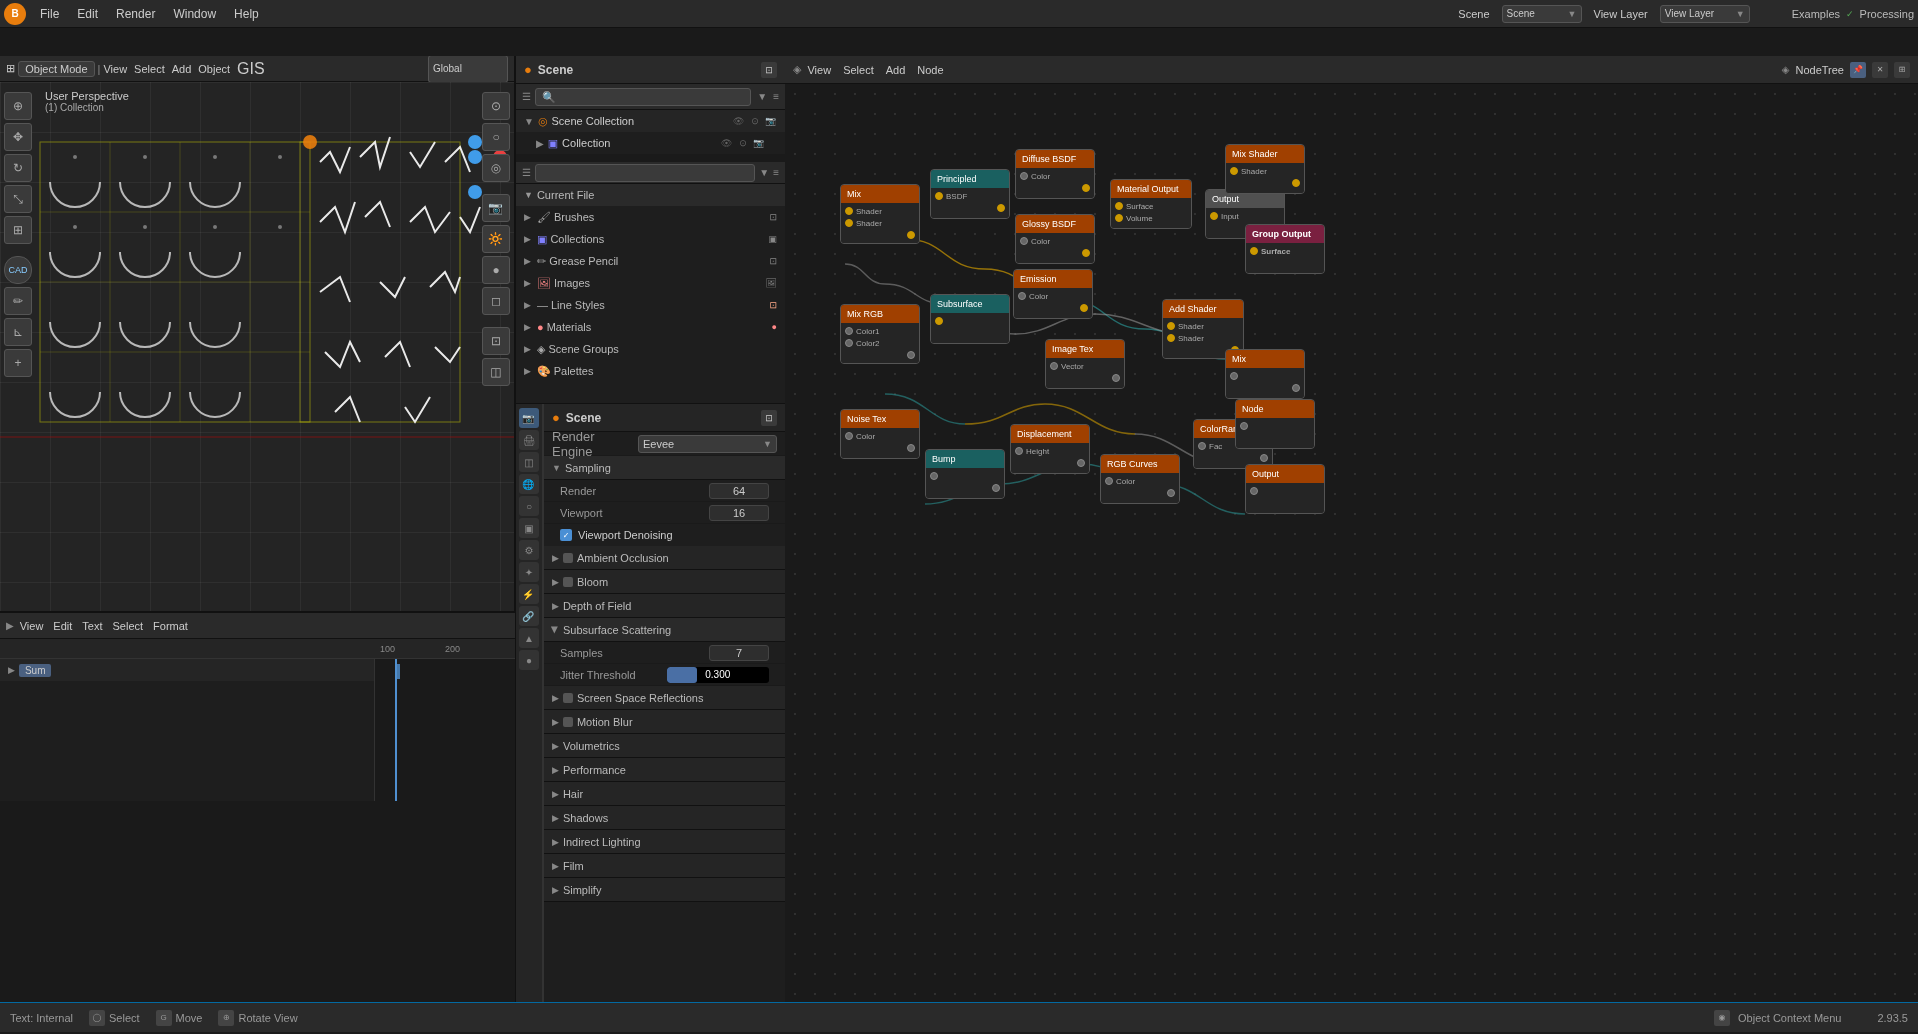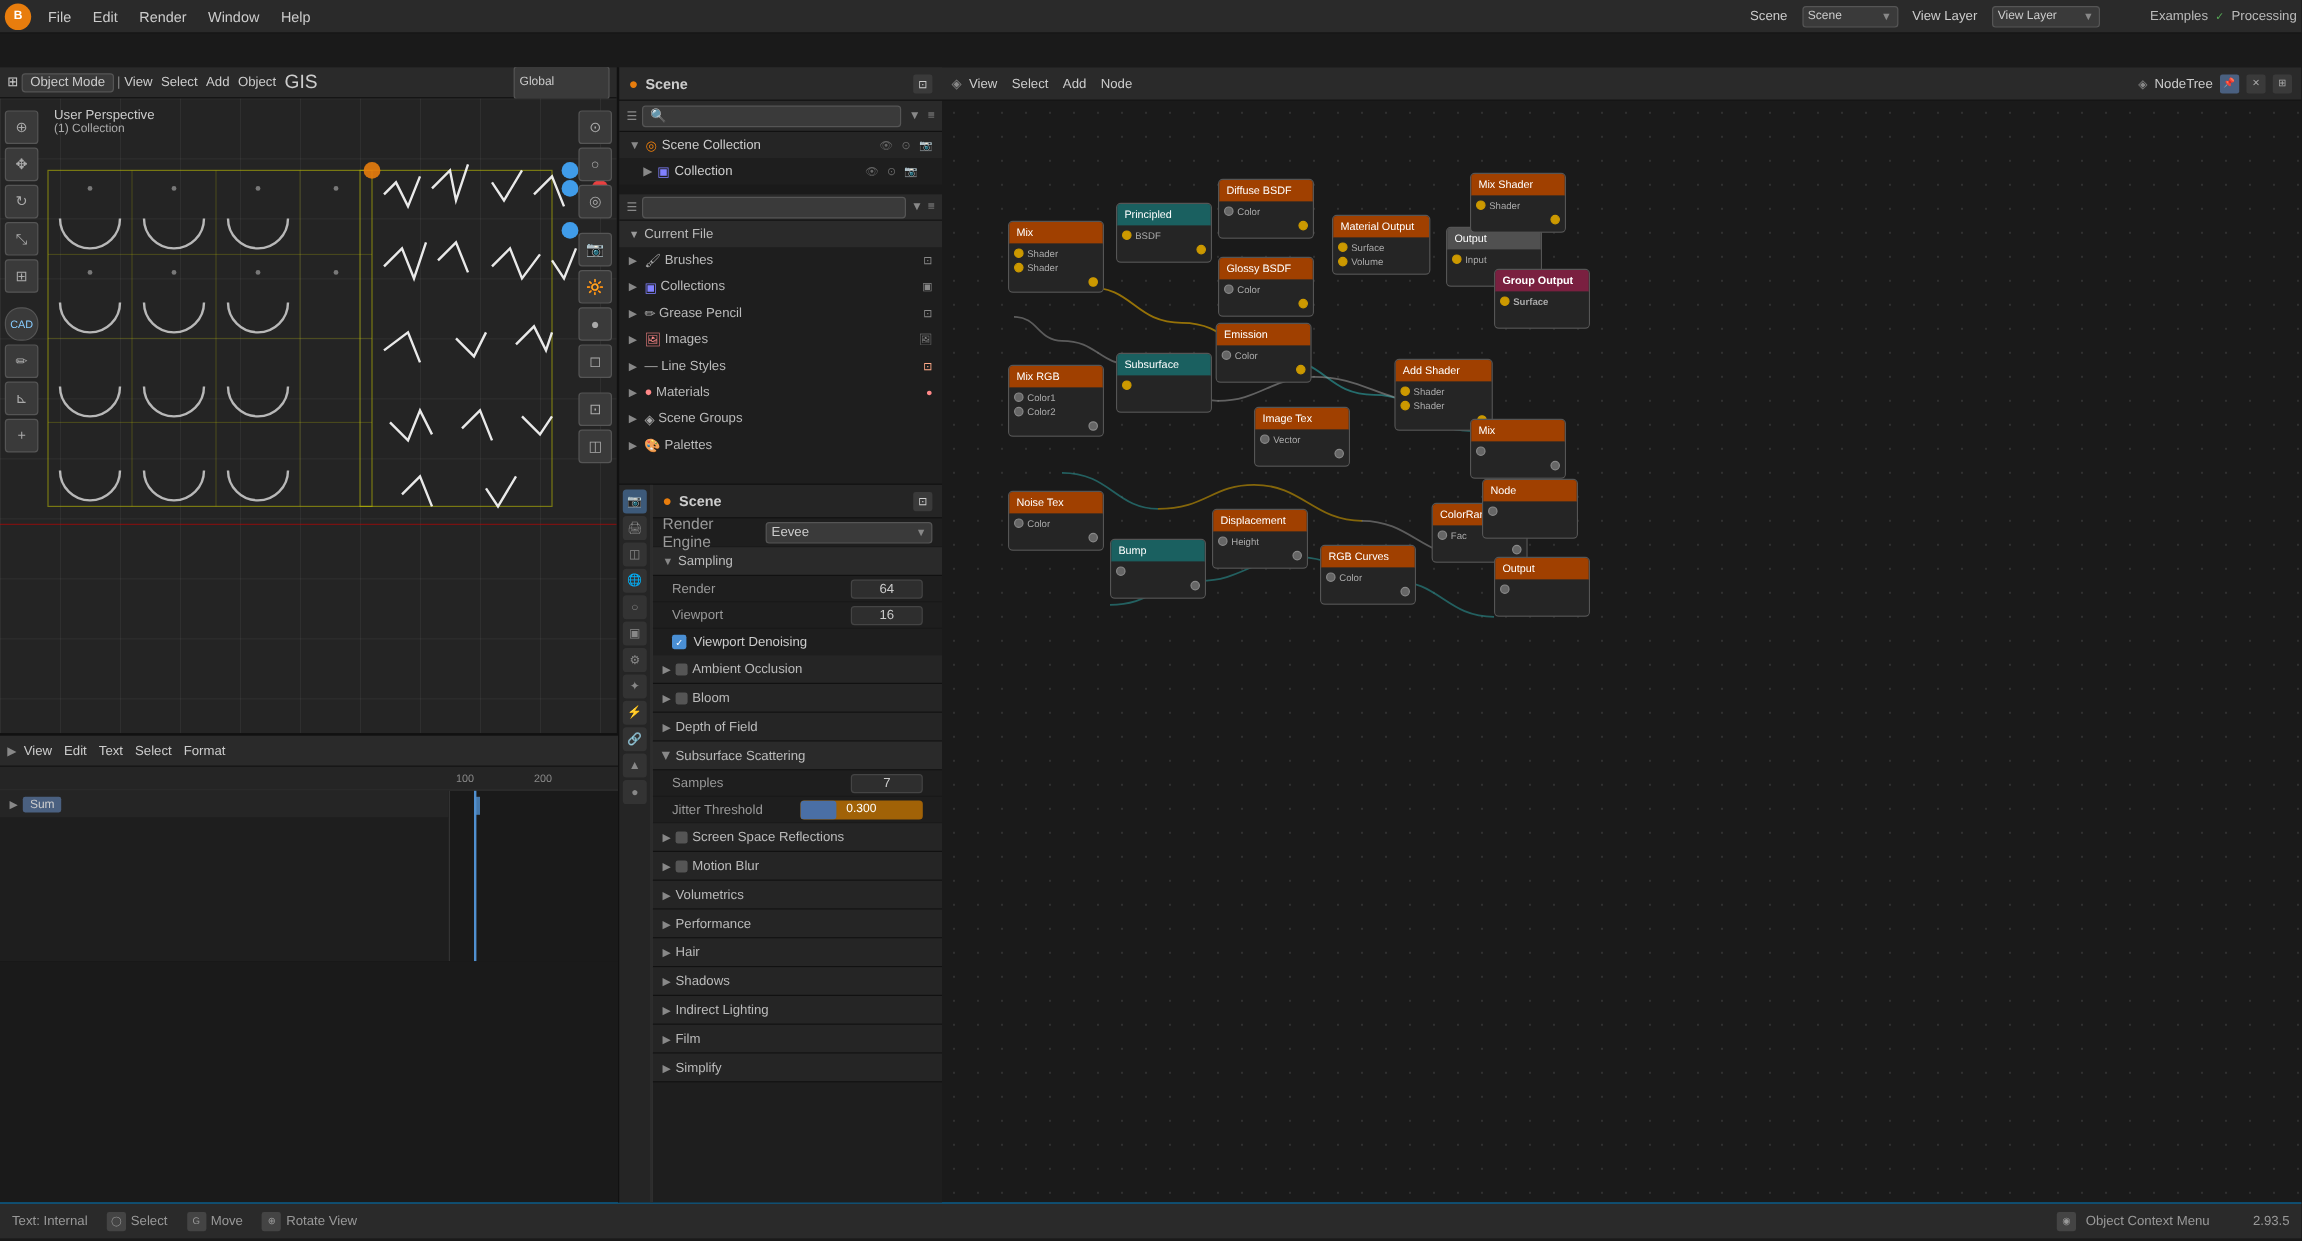--- a/index.html
+++ b/index.html
@@ -221,21 +221,21 @@
       background: #2e2e2e;
       border: 1px solid #444;
       border-radius: 3px;
       padding: 1px 6px;
       min-width: 60px;
       text-align: center;
     }
     .prop-slider {
       flex: 1;
       height: 16px;
-      background: #a16207;
+      background: #000000;
       border-radius: 3px;
       position: relative;
       overflow: hidden;
     }
     .prop-slider .fill {
       position: absolute;
       left: 0; top: 0; bottom: 0;
       background: #4a6fa5;
       border-radius: 3px;
     }

